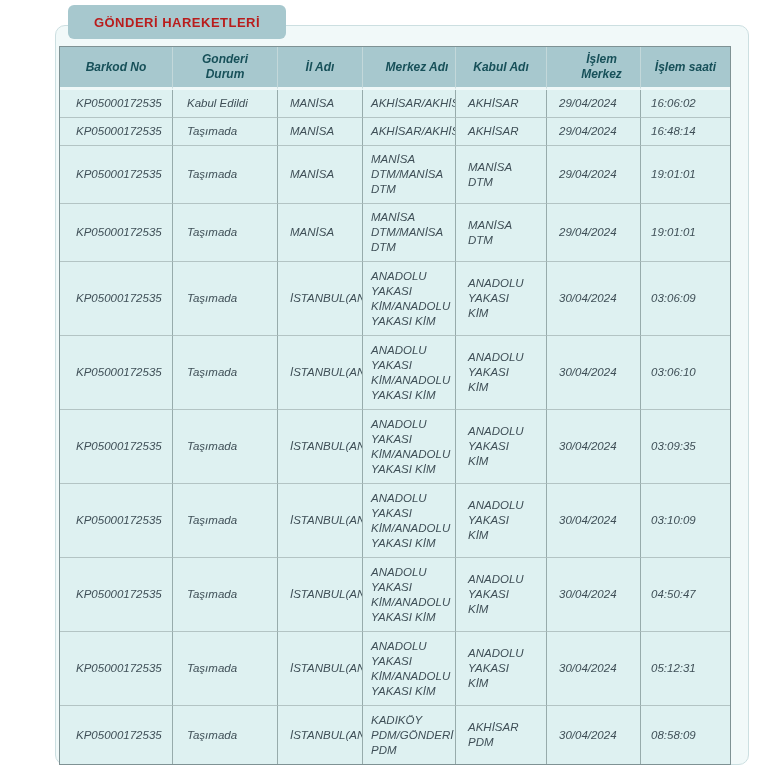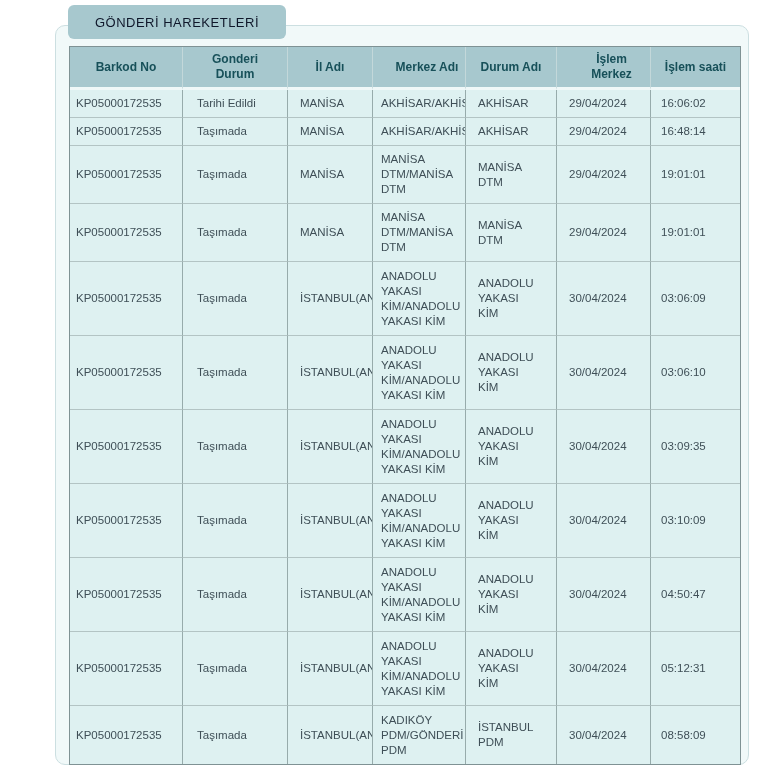--- a/index.html
+++ b/index.html
@@ -7,29 +7,29 @@
     width:768px;height:768px;position:relative;background:#ffffff;
     font-family:"Liberation Sans", sans-serif;overflow:hidden;
   }
   .panel{
     position:absolute;left:55px;top:25px;width:694px;height:740px;
     background:#f1f9f9;border:1px solid #ccdfe1;border-radius:10px;
     box-sizing:border-box;
   }
   .tab{
     position:absolute;left:68px;top:5px;height:26px;min-width:218px;
-    background:#a7c8ce;border-radius:6px;color:#0f172a;
-    font-weight:normal;font-size:13px;letter-spacing:.5px;
+    background:#a7c8ce;border-radius:6px;color:#b91c1c;
+    font-weight:bold;font-size:13px;letter-spacing:.5px;
     display:flex;align-items:center;justify-content:center;
     padding:17px 16px;box-sizing:border-box;z-index:2;
   }
   table.movements{
-    position:absolute;left:69px;top:46px;width:672px;
+    position:absolute;left:59px;top:46px;width:672px;
     border-collapse:separate;border-spacing:0;table-layout:fixed;
-    border:1px solid #7f9294;z-index:1;
+    border:1px solid #7f9294;z-index:1;font-style:italic;
   }
   th{
     background:#a7c8ce;color:#175059;font-size:12px;font-weight:bold;
     line-height:15px;text-align:center;vertical-align:middle;
     padding:5px 2px;border-right:1px solid #c3d8da;
     border-bottom:3px solid #eff8f8;height:30px;box-sizing:content-box;
     overflow:hidden;
   }
   th:last-child{border-right:none;}
   th.th-durum{padding-left:16px;padding-right:16px;}
@@ -38,21 +38,21 @@
     background:#def1f1;color:#3f4f57;font-size:11.5px;line-height:15px;
     vertical-align:middle;padding:6px 2px 6px 12px;
     border-right:1px solid #97abab;border-bottom:1px solid #b3c4c4;
     overflow:hidden;word-wrap:normal;
   }
   td:last-child{border-right:none;}
   tbody tr:last-child td{border-bottom:none;}
   tr.short{height:27px;}
   tr.med{height:58px;}
   tr.tall{height:74px;}
-  td.c-barkod{padding-left:6px;}
+  td.c-barkod{padding-left:16px;}
   td.c-durum{padding-left:14px;}
   td.c-il{padding-left:12px;padding-right:8px;}
   td.c-merkez{padding-left:8px;padding-right:0;}
   td.c-sube{padding-left:12px;padding-right:16px;}
   td.c-tarih{padding-left:12px;}
   td.c-saat{padding-left:10px;}
 </style>
 </head>
 <body>
 
@@ -71,29 +71,29 @@
       <col style="width:91px">
       <col style="width:94px">
     <col style="width:89px">
   </colgroup>
   <thead>
     <tr>
       <th>Barkod No</th>
       <th class="th-durum">Gonderi Durum</th>
       <th>İl Adı</th>
       <th class="th-merkez">Merkez Adı</th>
-      <th>Durum Adı</th>
+      <th>Kabul Adı</th>
       <th class="th-tarih">İşlem Merkez</th>
       <th>İşlem saati</th>
     </tr>
   </thead>
   <tbody>
     <tr class="short">
       <td class="c-barkod">KP05000172535</td>
-      <td class="c-durum">Tarihi Edildi</td>
+      <td class="c-durum">Kabul Edildi</td>
       <td class="c-il">MANİSA</td>
       <td class="c-merkez">AKHİSAR/AKHİSAR</td>
       <td class="c-sube">AKHİSAR</td>
       <td class="c-tarih">29/04/2024</td>
       <td class="c-saat">16:06:02</td>
     </tr>
     <tr class="short">
       <td class="c-barkod">KP05000172535</td>
       <td class="c-durum">Taşımada</td>
       <td class="c-il">MANİSA</td>
@@ -172,18 +172,18 @@
       <td class="c-merkez">ANADOLU YAKASI KİM/ANADOLU YAKASI KİM</td>
       <td class="c-sube">ANADOLU YAKASI KİM</td>
       <td class="c-tarih">30/04/2024</td>
       <td class="c-saat">05:12:31</td>
     </tr>
     <tr class="med">
       <td class="c-barkod">KP05000172535</td>
       <td class="c-durum">Taşımada</td>
       <td class="c-il">İSTANBUL(ANADOLU)</td>
       <td class="c-merkez">KADIKÖY PDM/GÖNDERİ PDM</td>
-      <td class="c-sube">İSTANBUL PDM</td>
+      <td class="c-sube">AKHİSAR PDM</td>
       <td class="c-tarih">30/04/2024</td>
       <td class="c-saat">08:58:09</td>
     </tr>
   </tbody>
 </table>
 
 </body></html>

